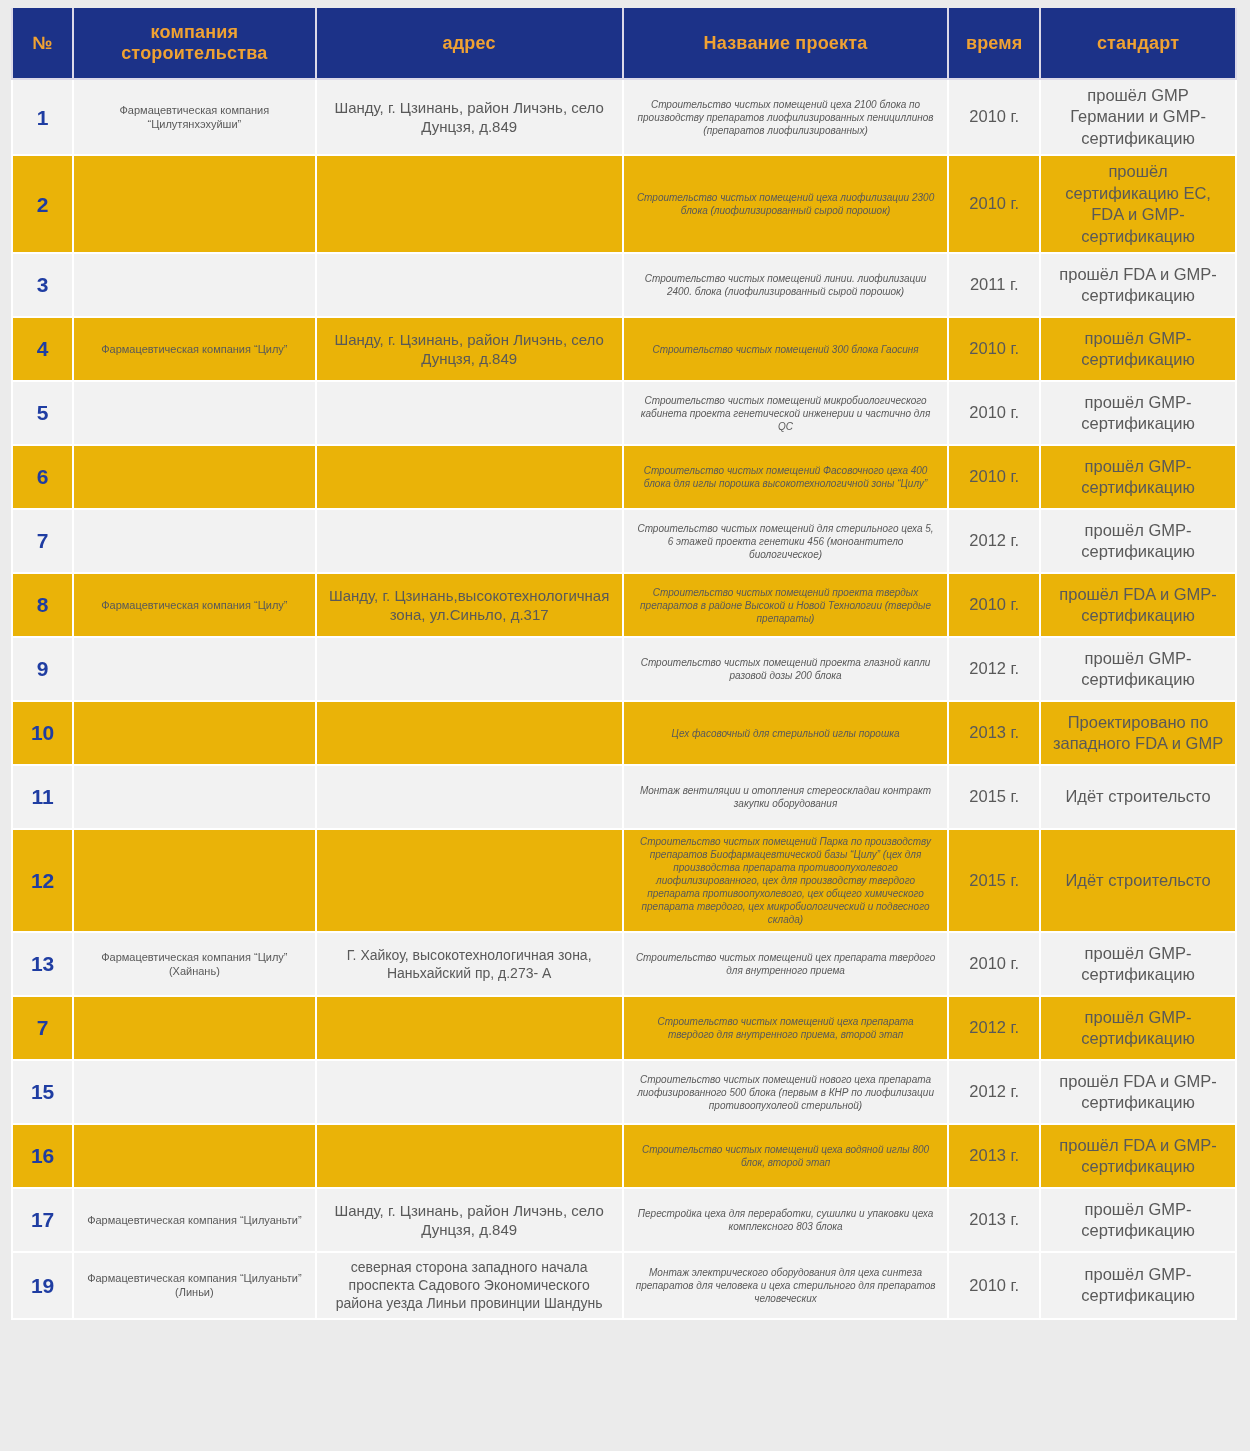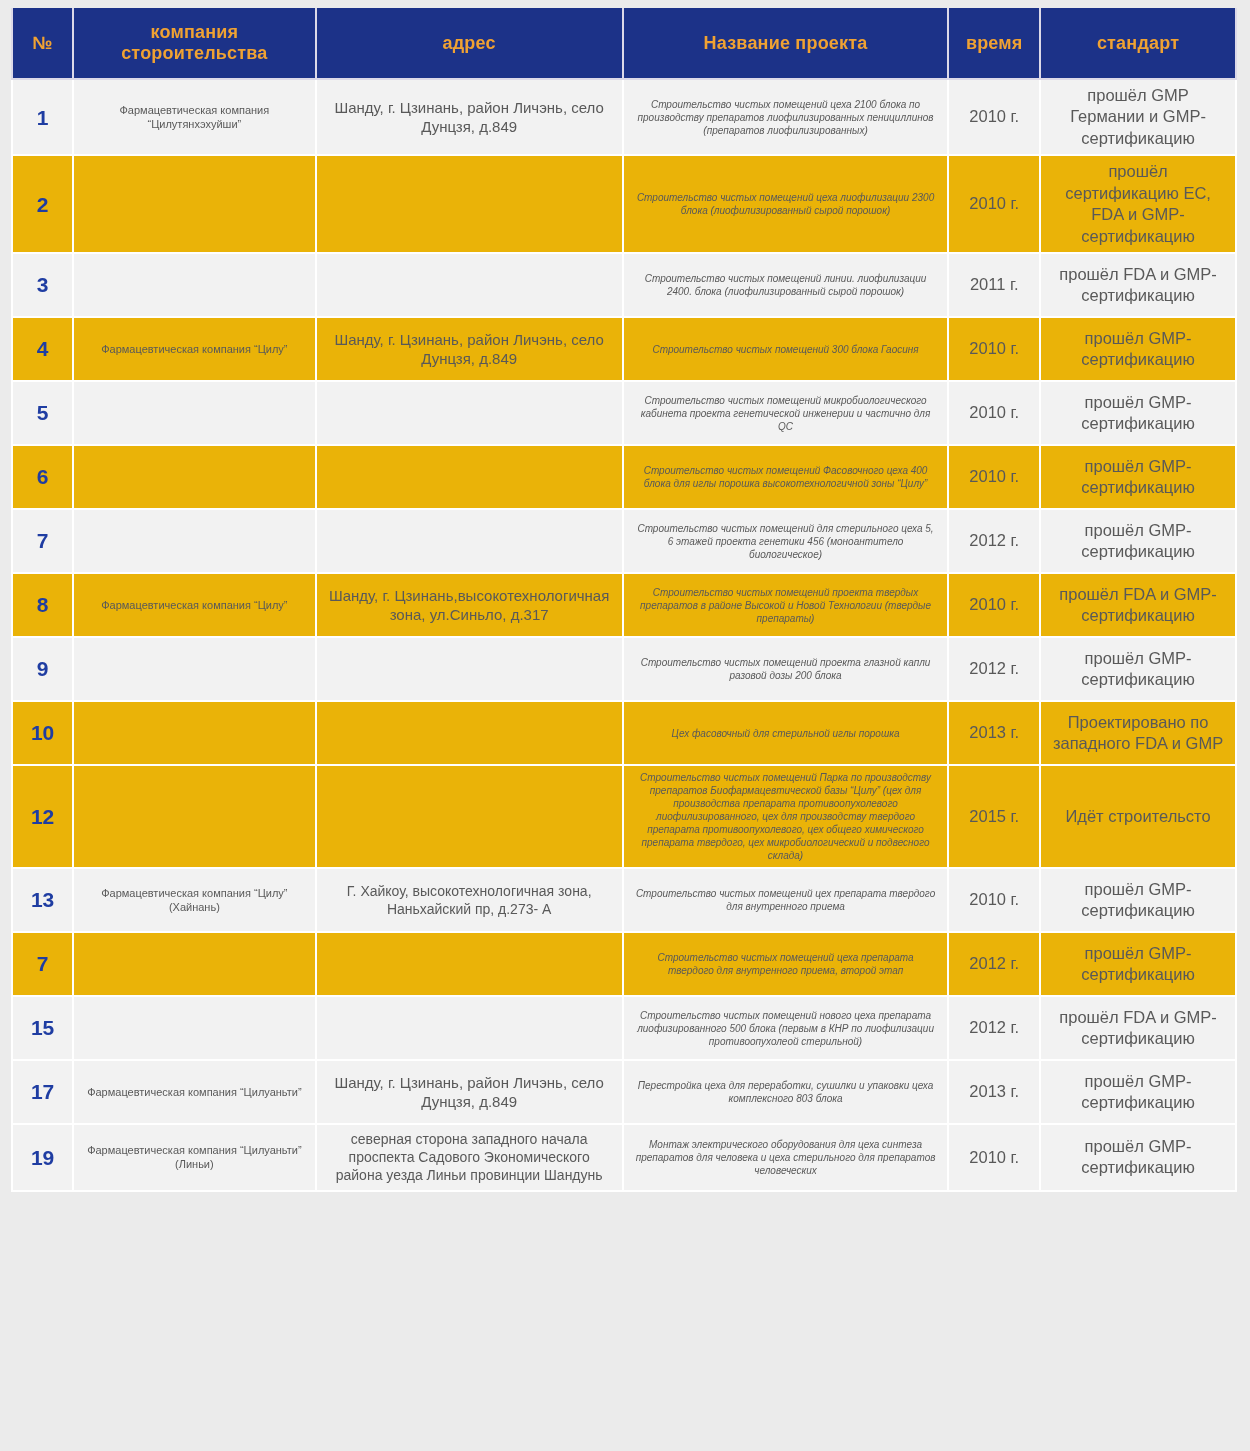--- a/index.html
+++ b/index.html
@@ -152,20 +152,28 @@
           <td class="standard">прошёл GMP-сертификацию</td>
         </tr>
         <tr class="dark">
           <td class="num">10</td>
           <td class="company"></td>
           <td class="address"></td>
           <td class="project">Цех фасовочный для стерильной иглы порошка</td>
           <td class="time">2013 г.</td>
           <td class="standard">Проектировано по западного FDA и GMP</td>
         </tr>
+        <tr class="light">
+          <td class="num">11</td>
+          <td class="company"></td>
+          <td class="address"></td>
+          <td class="project">Монтаж вентиляции и отопления стереоскладаи контракт закупки оборудования</td>
+          <td class="time">2015 г.</td>
+          <td class="standard">Идёт строительсто</td>
+        </tr>
         <tr class="dark">
           <td class="num">12</td>
           <td class="company"></td>
           <td class="address"></td>
           <td class="project">Строительство чистых помещений Парка по производству препаратов Биофармацевтической базы “Цилу” (цех для производства препарата противоопухолевого лиофилизированного, цех для производству твердого препарата противоопухолевого, цех общего химического препарата твердого, цех микробиологический и подвесного склада)</td>
           <td class="time">2015 г.</td>
           <td class="standard">Идёт строительсто</td>
         </tr>
         <tr class="light">
           <td class="num">13</td>
@@ -182,20 +190,28 @@
           <td class="project">Строительство чистых помещений цеха препарата твердого для внутренного приема, второй этап</td>
           <td class="time">2012 г.</td>
           <td class="standard">прошёл GMP-сертификацию</td>
         </tr>
         <tr class="light">
           <td class="num">15</td>
           <td class="company"></td>
           <td class="address"></td>
           <td class="project">Строительство чистых помещений нового цеха препарата лиофизированного 500 блока (первым в КНР по лиофилизации противоопухолеой стерильной)</td>
           <td class="time">2012 г.</td>
+          <td class="standard">прошёл FDA и GMP-сертификацию</td>
+        </tr>
+        <tr class="dark">
+          <td class="num">16</td>
+          <td class="company"></td>
+          <td class="address"></td>
+          <td class="project">Строительство чистых помещений цеха водяной иглы 800 блок, второй этап</td>
+          <td class="time">2013 г.</td>
           <td class="standard">прошёл FDA и GMP-сертификацию</td>
         </tr>
         <tr class="light">
           <td class="num">17</td>
           <td class="company">Фармацевтическая компания “Цилуаньти”</td>
           <td class="address">Шанду, г. Цзинань, район Личэнь, село Дунцзя, д.849</td>
           <td class="project">Перестройка цеха для переработки, сушилки и упаковки цеха комплексного 803 блока</td>
           <td class="time">2013 г.</td>
           <td class="standard">прошёл GMP-сертификацию</td>
         </tr>

